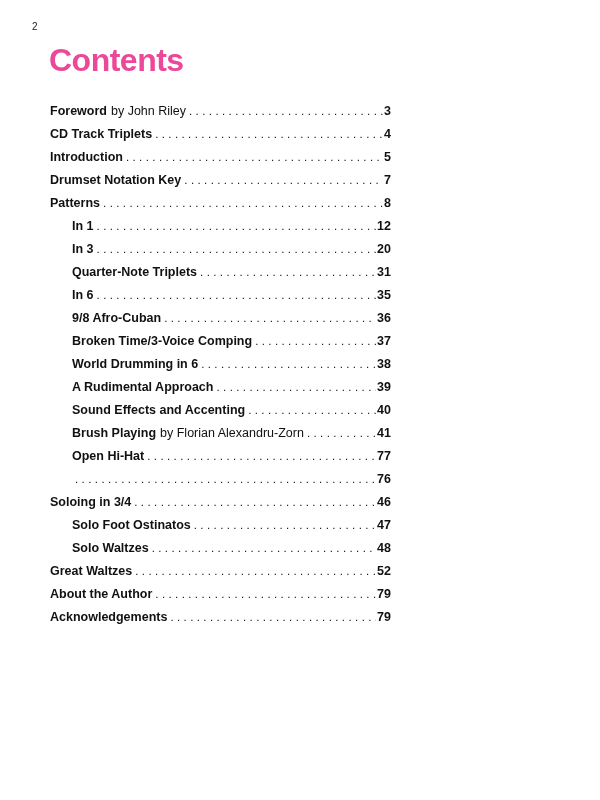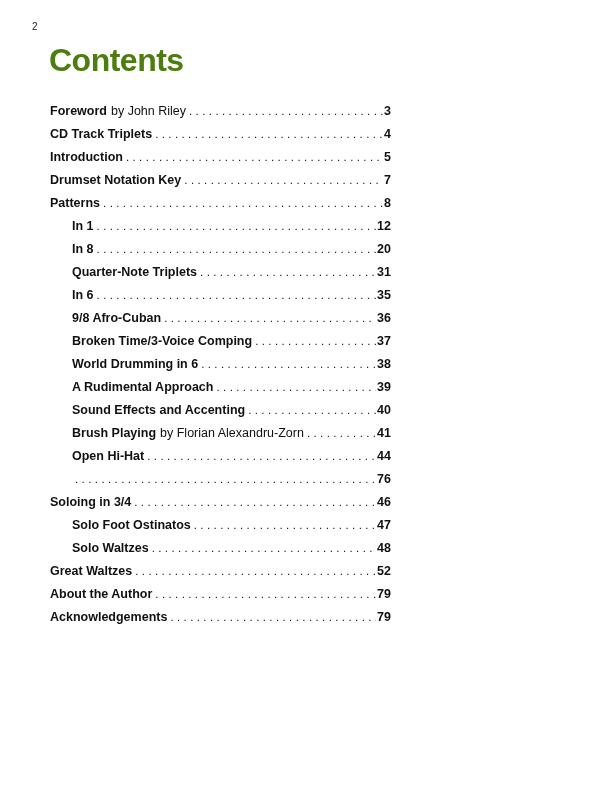--- a/index.html
+++ b/index.html
@@ -24,21 +24,21 @@
     color: #222;
   }
   .title {
     position: absolute;
     top: 42px;
     left: 49px;
     margin: 0;
     font-size: 32px;
     font-weight: bold;
     letter-spacing: -0.5px;
-    color: #4d7c0f;
+    color: #ec4899;
   }
   .toc {
     position: absolute;
     top: 104px;
     left: 50px;
     width: 341px;
   }
   .row {
     display: flex;
     align-items: baseline;
@@ -113,21 +113,21 @@
     <span class="pg">8</span>
   </div>
 
   <div class="row indent">
     <span class="label"><span class="lbl-text">In 1</span></span>
     <span class="dots"></span>
     <span class="pg">12</span>
   </div>
 
   <div class="row indent">
-    <span class="label"><span class="lbl-text">In 8</span></span>
+    <span class="label"><span class="lbl-text">In 3</span></span>
     <span class="dots"></span>
     <span class="pg">20</span>
   </div>
 
   <div class="row indent">
     <span class="label"><span class="lbl-text">Quarter-Note Triplets</span></span>
     <span class="dots"></span>
     <span class="pg">31</span>
   </div>
 
@@ -169,21 +169,21 @@
 
   <div class="row indent">
     <span class="label"><span class="lbl-text">Brush Playing</span><span class="byline">by Florian Alexandru-Zorn</span></span>
     <span class="dots"></span>
     <span class="pg">41</span>
   </div>
 
   <div class="row indent">
     <span class="label"><span class="lbl-text">Open Hi-Hat</span></span>
     <span class="dots"></span>
-    <span class="pg">44</span>
+    <span class="pg">77</span>
   </div>
 
   <div class="row indent">
     <span class="dots"></span>
     <span class="pg">76</span>
   </div>
 
   <div class="row">
     <span class="label"><span class="lbl-text">Soloing in 3/4</span></span>
     <span class="dots"></span>

